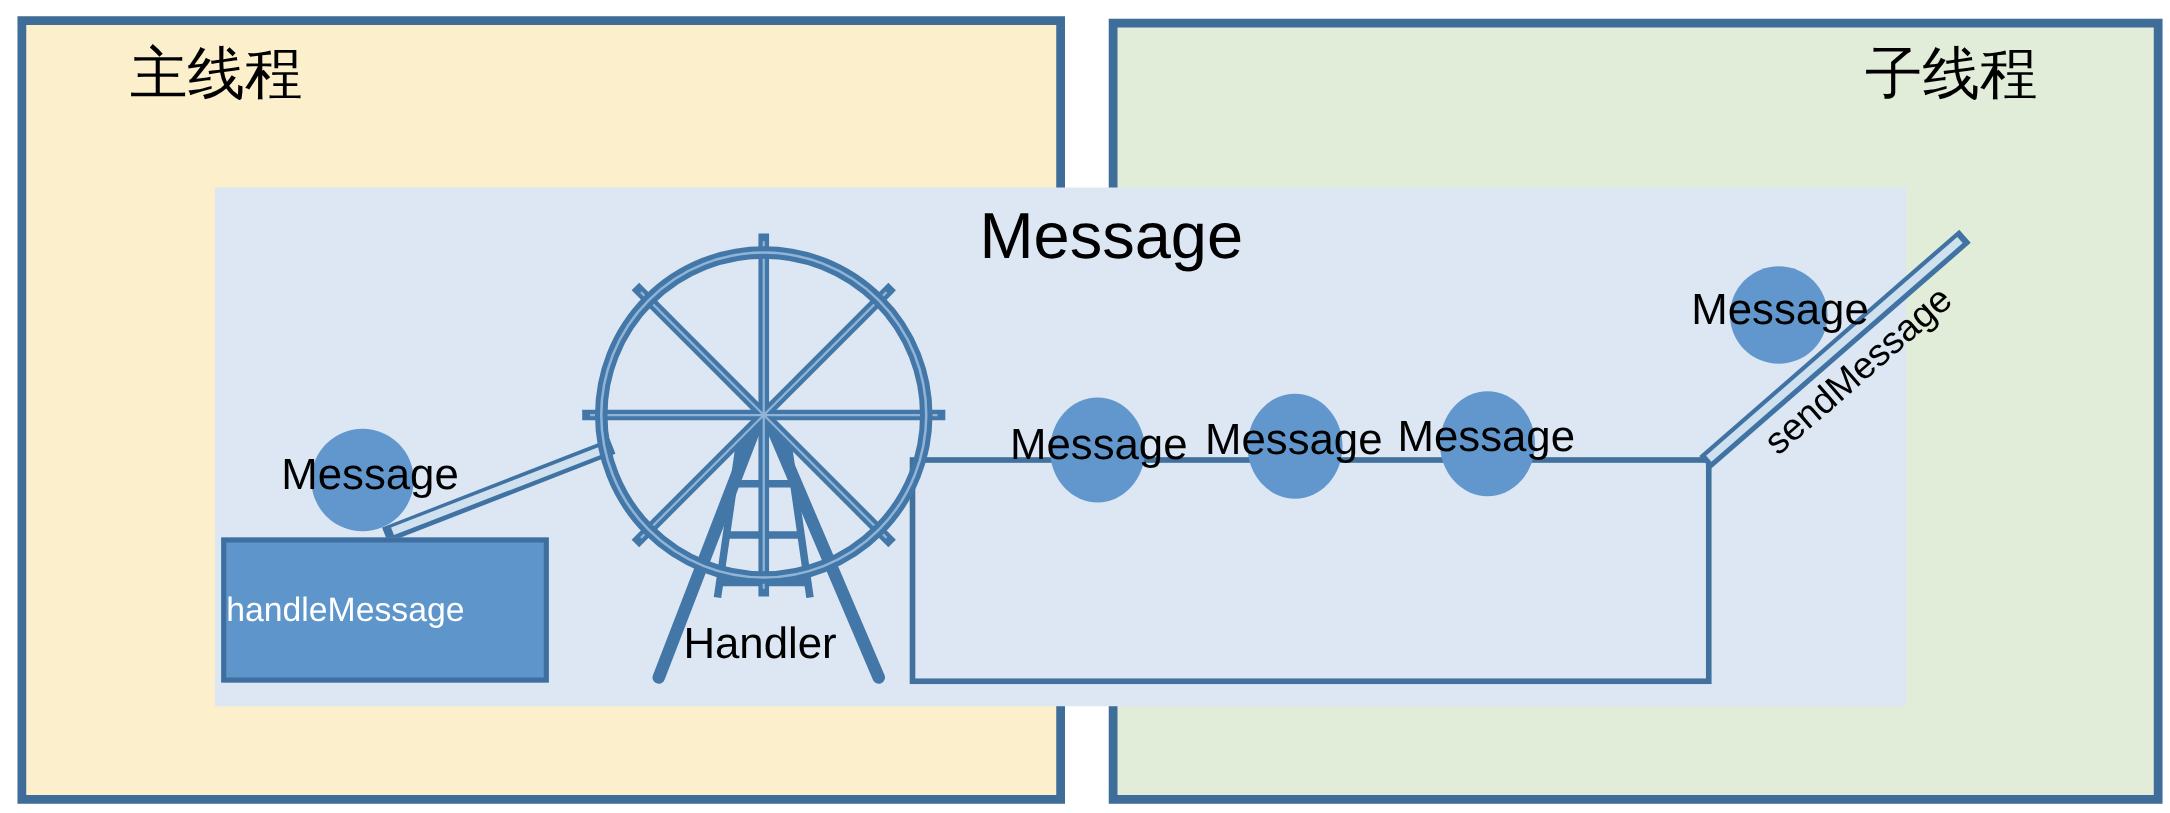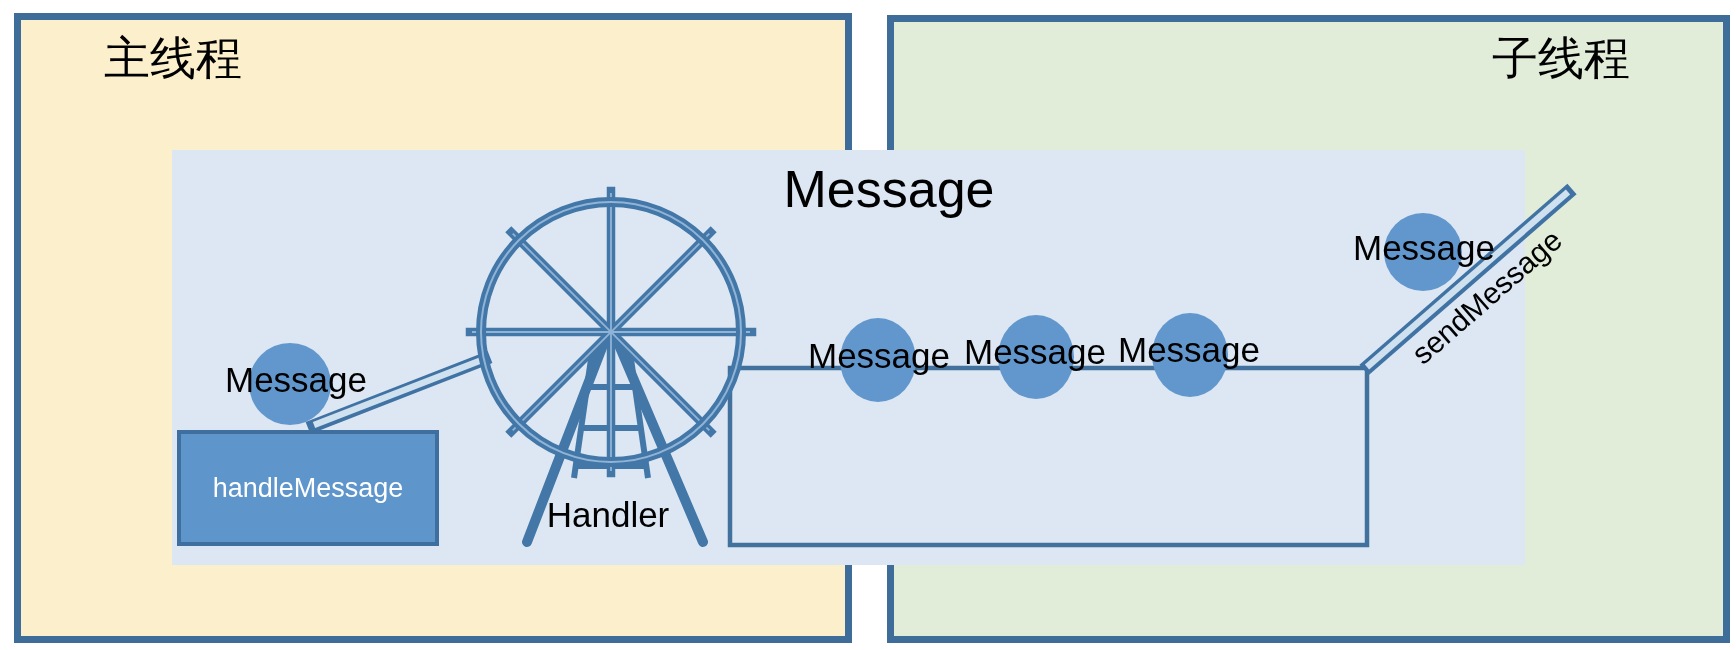--- a/index.html
+++ b/index.html
@@ -8,21 +8,21 @@
     font-family:"Liberation Sans", sans-serif; background:#ffffff;
   }
   .thread-box{ position:absolute; box-sizing:border-box; border:7px solid #3E6D99; }
   .main-thread{ left:14px; top:13px; width:838px; height:630px; background:#FCEFCC; }
   .child-thread{ left:887px; top:15px; width:843px; height:628px; background:#E2EDD9; }
   .handler-panel{ position:absolute; left:172px; top:150px; width:1353px; height:415px; background:#DCE7F3; }
   .shapes{ position:absolute; left:0; top:0; width:1736px; height:650px; }
   .handle-message-box{
     position:absolute; left:177px; top:430px; width:262px; height:116px;
     box-sizing:border-box; border:4px solid #3F6F9F; background:#5E95CB;
-    display:flex; align-items:center; justify-content:center;
+    display:flex; align-items:center; 
   }
   .lbl{ position:absolute; transform:translate(-50%,-50%); white-space:nowrap; color:#000; }
   .cjk-title{ font-family:"DejaVu Serif","Liberation Serif",serif; font-size:46px; }
   .t-main{ left:173px; top:59px; }
   .t-child{ left:1561px; top:59px; }
   .t-handler{ left:889px; top:189px; font-size:52px; }
   .t-looper{ left:608px; top:515px; font-size:35px; }
   .t-queue{ left:1045px; top:462px; font-size:46px; }
   .t-msg{ font-size:35px; }
   .t-msg-in{ left:296px; top:380px; }

